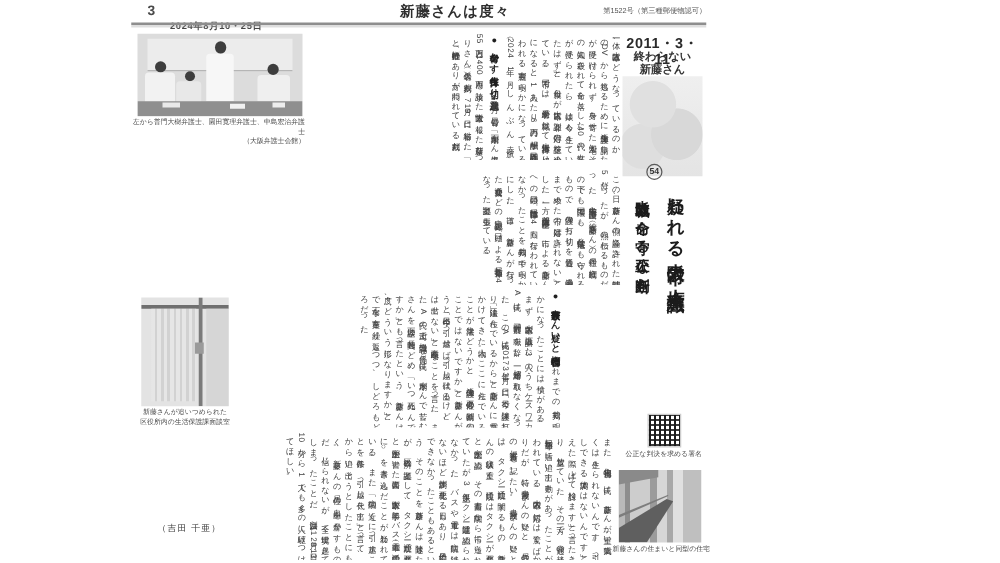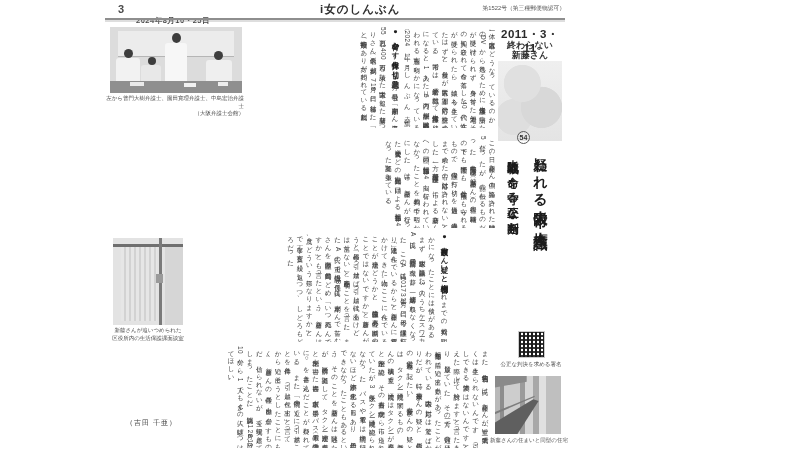--- a/index.html
+++ b/index.html
@@ -92,21 +92,21 @@
     clip-path:polygon(0% 0%, 48% 0%, 48% 10%, 0% 20%); }
   .cap3 { left:488px; top:437px; width:82px; text-align:center; }
 </style>
 </head>
 <body>
 
 <div class="stage">
 
   <span class="abs pagenum">3</span>
   <span class="abs dateline">2024年8月10・25日</span>
-  <span class="abs papertitle">i女のしんぶん</span>
+  <span class="abs papertitle">新藤さんは度々</span>
   <span class="abs issueinfo">第1522号（第三種郵便物認可）</span>
   <div class="abs rule"></div>
 
   <div class="abs ph photo1">
     <div class="abs p1board"></div>
     <div class="abs head p1h1"></div>
     <div class="abs bodyshape p1b1"></div>
     <div class="abs head p1h2"></div>
     <div class="abs bodyshape p1b2"></div>
     <div class="abs head p1h3"></div>

